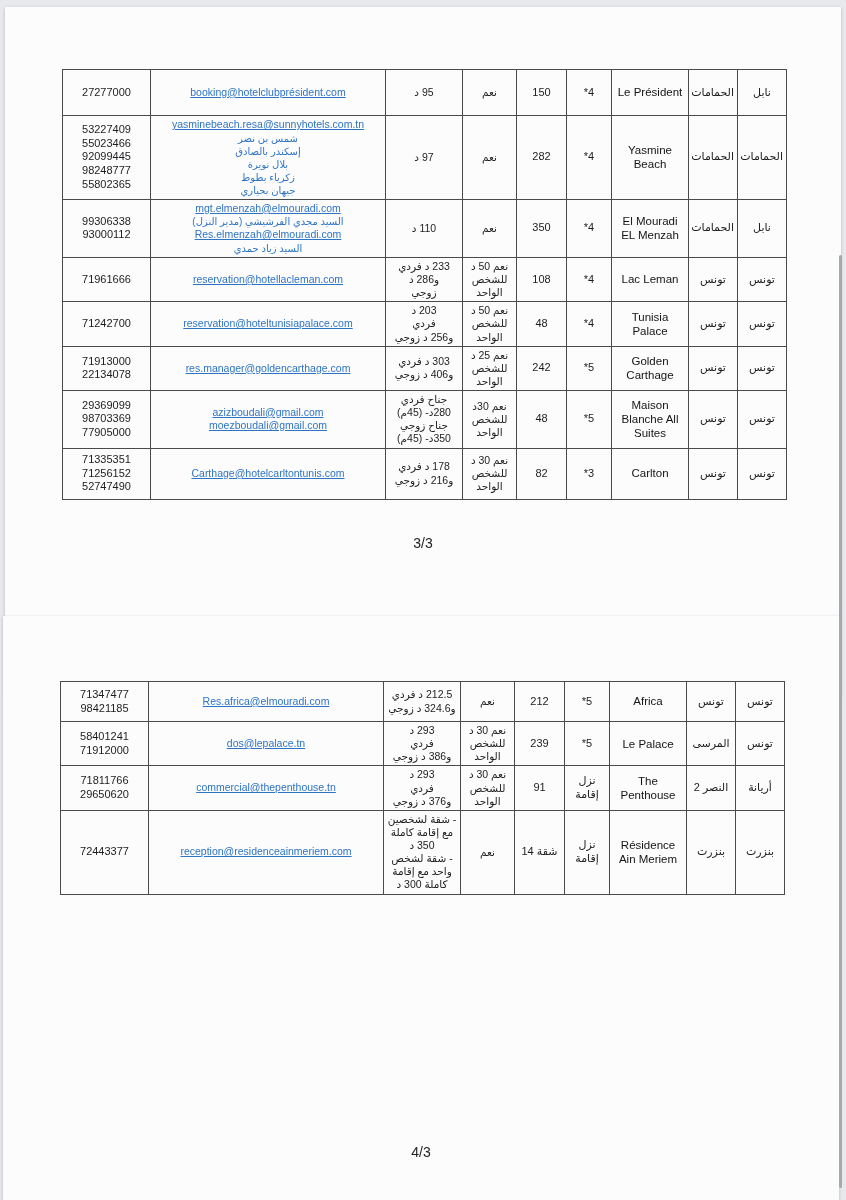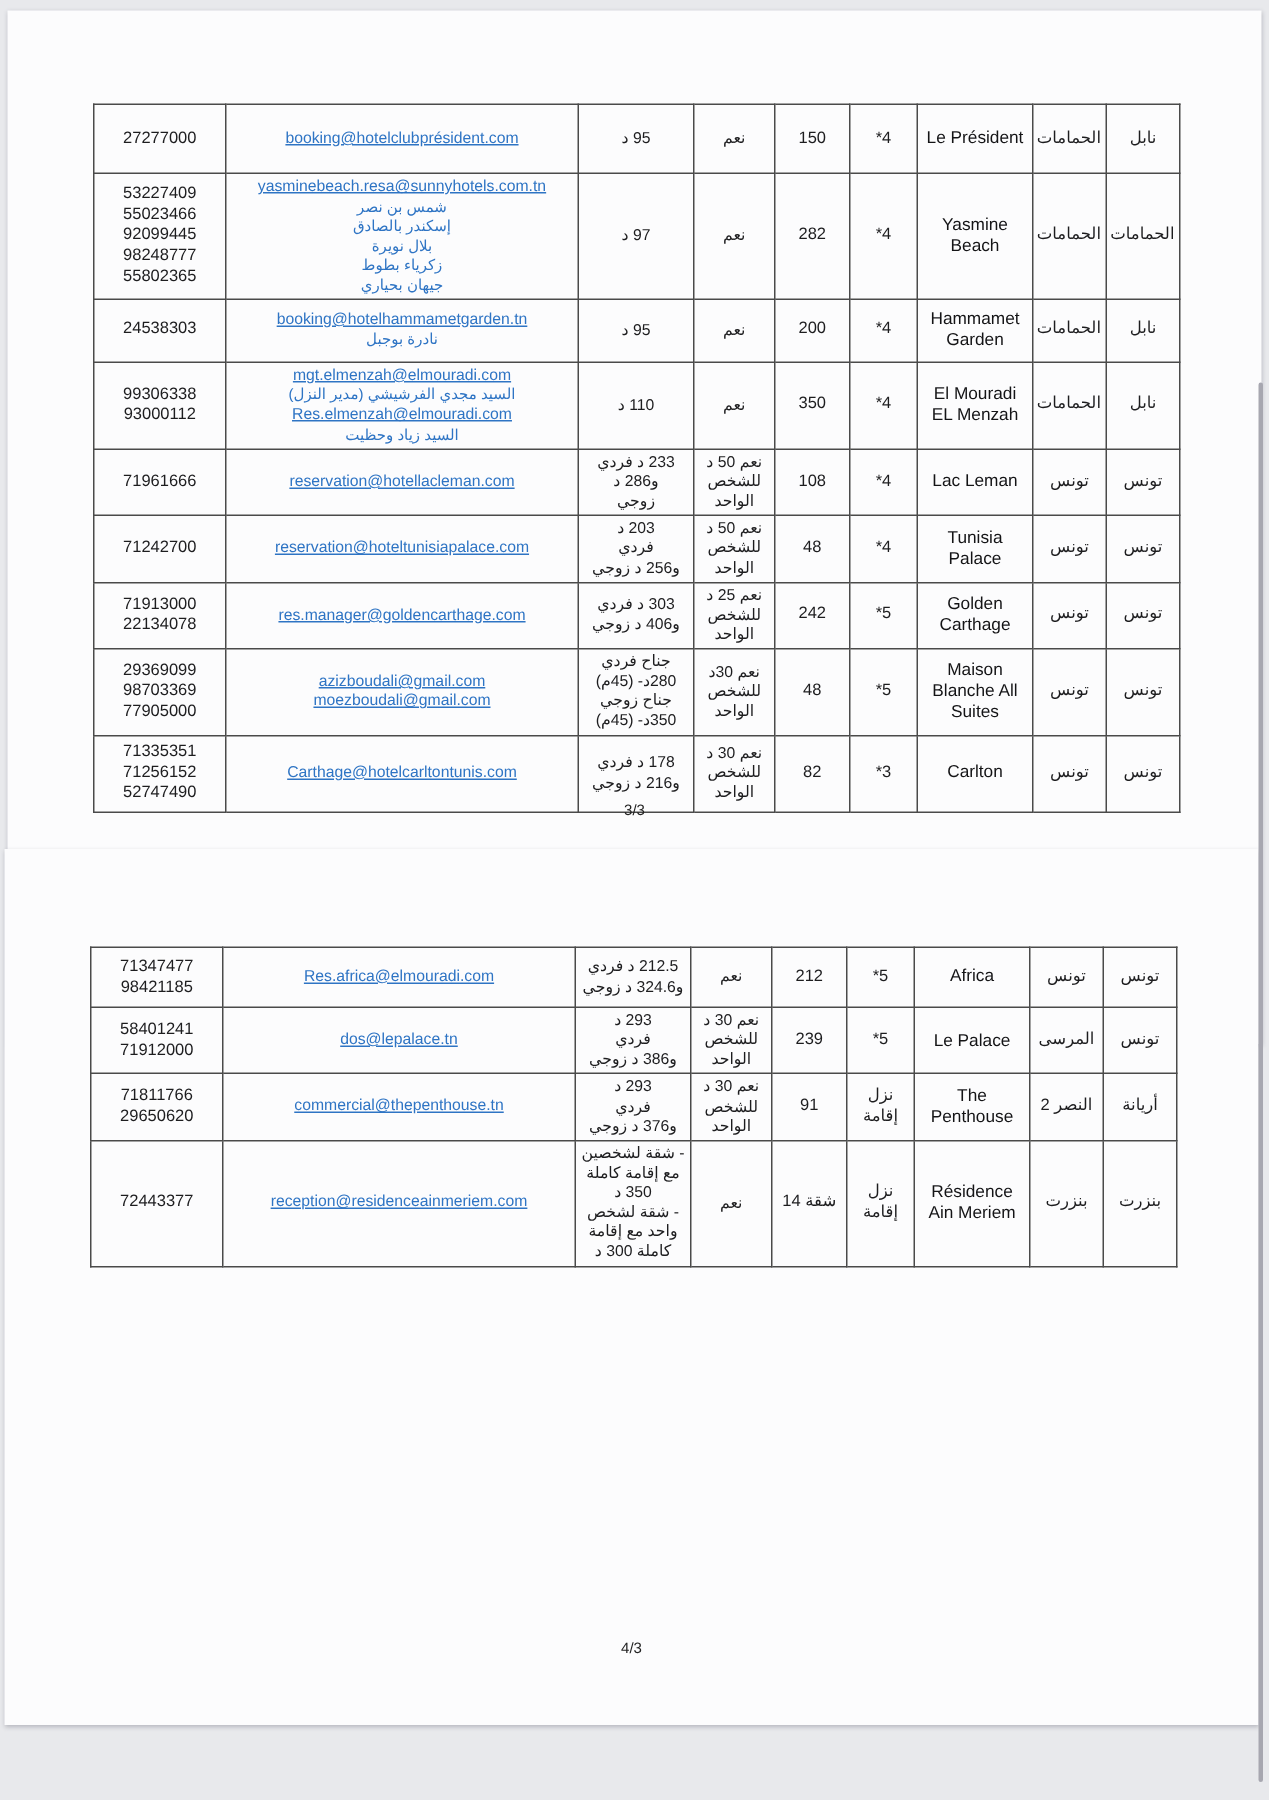--- a/index.html
+++ b/index.html
@@ -9,21 +9,21 @@
     font-family:"Liberation Sans","DejaVu Sans",sans-serif;
     position:relative;overflow:hidden;
   }
   #screen{position:relative;width:846px;height:1200px;}
   .page{
     position:absolute;
     background:#fcfcfd;
     box-shadow:0 1px 3px rgba(50,50,70,.28);
   }
   #page3{left:5px;top:7px;width:836px;height:689px;}
-  #page4{left:3px;top:566px;width:836px;height:584px;}
+  #page4{left:3px;top:616px;width:836px;height:584px;}
   table.doc{
     position:absolute;left:57px;width:724px;
     border-collapse:collapse;table-layout:fixed;
   }
   #page3 table.doc{top:62px;}
   #page4 table.doc{top:65px;}
   col.c-phone{width:88px;} col.c-contact{width:235px;} col.c-price{width:77px;}
   col.c-break{width:54px;} col.c-rooms{width:50px;} col.c-cat{width:45px;}
   col.c-hotel{width:77px;} col.c-city{width:49px;} col.c-region{width:49px;}
   td{
@@ -38,21 +38,21 @@
     color:#2e74c4;text-decoration:underline;
     font-size:10.5px;line-height:1.3;
     word-break:break-all;cursor:pointer;
   }
   .ar-name{color:#2e74c4;font-size:10px;line-height:1.3;}
   .price-line,.break-line{font-size:10.5px;line-height:1.25;}
   .hotel-cell{font-size:11.5px;color:#141416;}
   .city-cell,.region-cell{font-size:11px;}
   .page-num{
     position:absolute;top:528px;left:0;width:100%;
-    text-align:center;font-size:10px;color:#222;
+    text-align:center;font-size:14px;color:#222;
   }
   .footnote{
     position:absolute;top:267px;left:57px;width:724px;
     direction:rtl;text-align:center;
     font-weight:bold;font-size:11.5px;color:#111;line-height:1.5;
   }
   .footnote div{text-decoration:underline;}
   .scrollbar{
     position:absolute;right:4px;top:255px;
     width:3px;height:933px;border-radius:2px;
@@ -118,50 +118,30 @@
             </td>
             <td dir="rtl">
               <div class="break-line">نعم</div>
             </td>
             <td>282</td>
             <td>*4</td>
             <td class="hotel-cell">Yasmine Beach</td>
             <td class="city-cell" dir="rtl">الحمامات</td>
             <td class="region-cell" dir="rtl">الحمامات</td>
           </tr>
-          <tr style="height: 42px;">
-            <td>
-              <div>24538303</div>
-            </td>
-            <td>
-              <a class="email">booking@hotelhammametgarden.tn</a>
-              <div class="ar-name" dir="rtl">نادرة بوجبل</div>
-            </td>
-            <td dir="rtl">
-              <div class="price-line">95 د</div>
-            </td>
-            <td dir="rtl">
-              <div class="break-line">نعم</div>
-            </td>
-            <td>200</td>
-            <td>*4</td>
-            <td class="hotel-cell">Hammamet Garden</td>
-            <td class="city-cell" dir="rtl">الحمامات</td>
-            <td class="region-cell" dir="rtl">نابل</td>
-          </tr>
           <tr style="height: 53px;">
             <td>
               <div>99306338</div>
               <div>93000112</div>
             </td>
             <td>
               <a class="email">mgt.elmenzah@elmouradi.com</a>
               <div class="ar-name" dir="rtl">السيد مجدي الفرشيشي (مدير النزل)</div>
               <a class="email">Res.elmenzah@elmouradi.com</a>
-              <div class="ar-name" dir="rtl">السيد زياد وحظيت</div>
+              <div class="ar-name" dir="rtl">السيد زياد حمدي</div>
             </td>
             <td dir="rtl">
               <div class="price-line">110 د</div>
             </td>
             <td dir="rtl">
               <div class="break-line">نعم</div>
             </td>
             <td>350</td>
             <td>*4</td>
             <td class="hotel-cell">El Mouradi EL Menzah</td>

